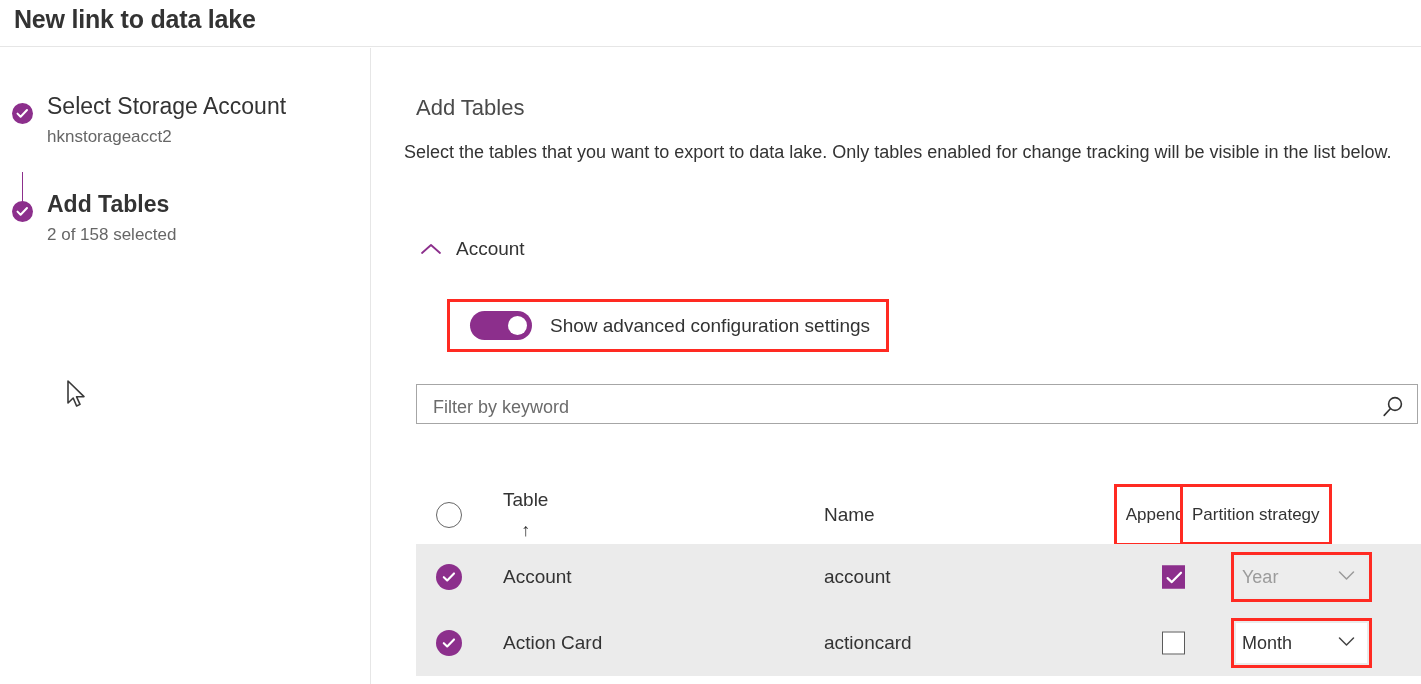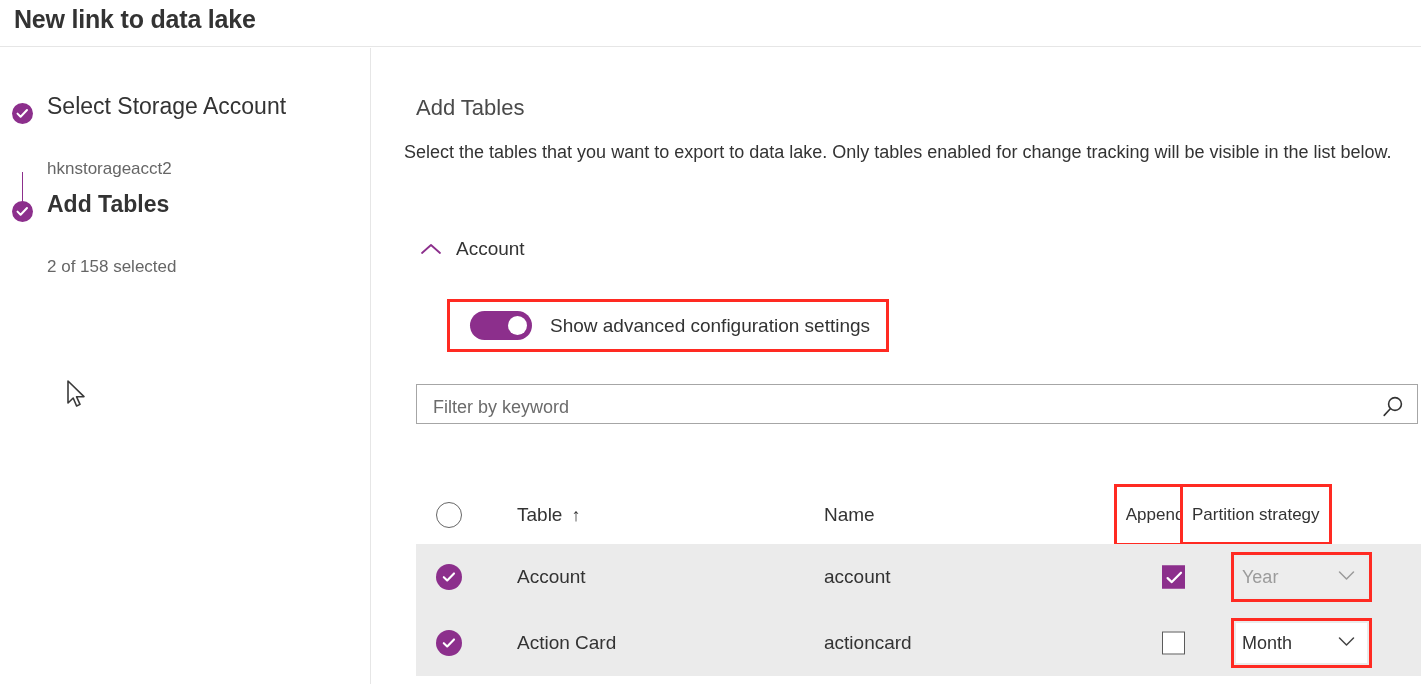--- a/index.html
+++ b/index.html
@@ -84,21 +84,20 @@
     text-align: center;
   }
   .step-title.current { font-weight: 700; }
   .step-sub {
     position: absolute;
     left: 47px;
     top: 29px;
     font-size: 17px;
     color: #666666;
     white-space: nowrap;
-    margin-top: 32px;
   }
 
   #mouse-cursor {
     position: absolute;
     left: 66px;
     top: 332px;
     width: 22px;
     height: 30px;
   }
 
@@ -253,26 +252,27 @@
     width: 26px;
     height: 26px;
     border-radius: 50%;
     background: #8c2f8c;
     cursor: pointer;
   }
   .row-check svg { position: absolute; left: 6px; top: 6px; }
 
   .cell-table {
     position: absolute;
-    left: 101px;
+    left: 87px;
     top: 50%;
     transform: translateY(-50%);
     font-size: 19px;
     color: #333333;
     white-space: nowrap;
+    flex-direction: column;
   }
   .grid-header .cell-table { display: flex; align-items: center; gap: 9px; cursor: pointer; }
   .sort-arrow { font-size: 18px; color: #333333; }
 
   .cell-name {
     position: absolute;
     left: 408px;
     top: 50%;
     transform: translateY(-50%);
     font-size: 19px;

